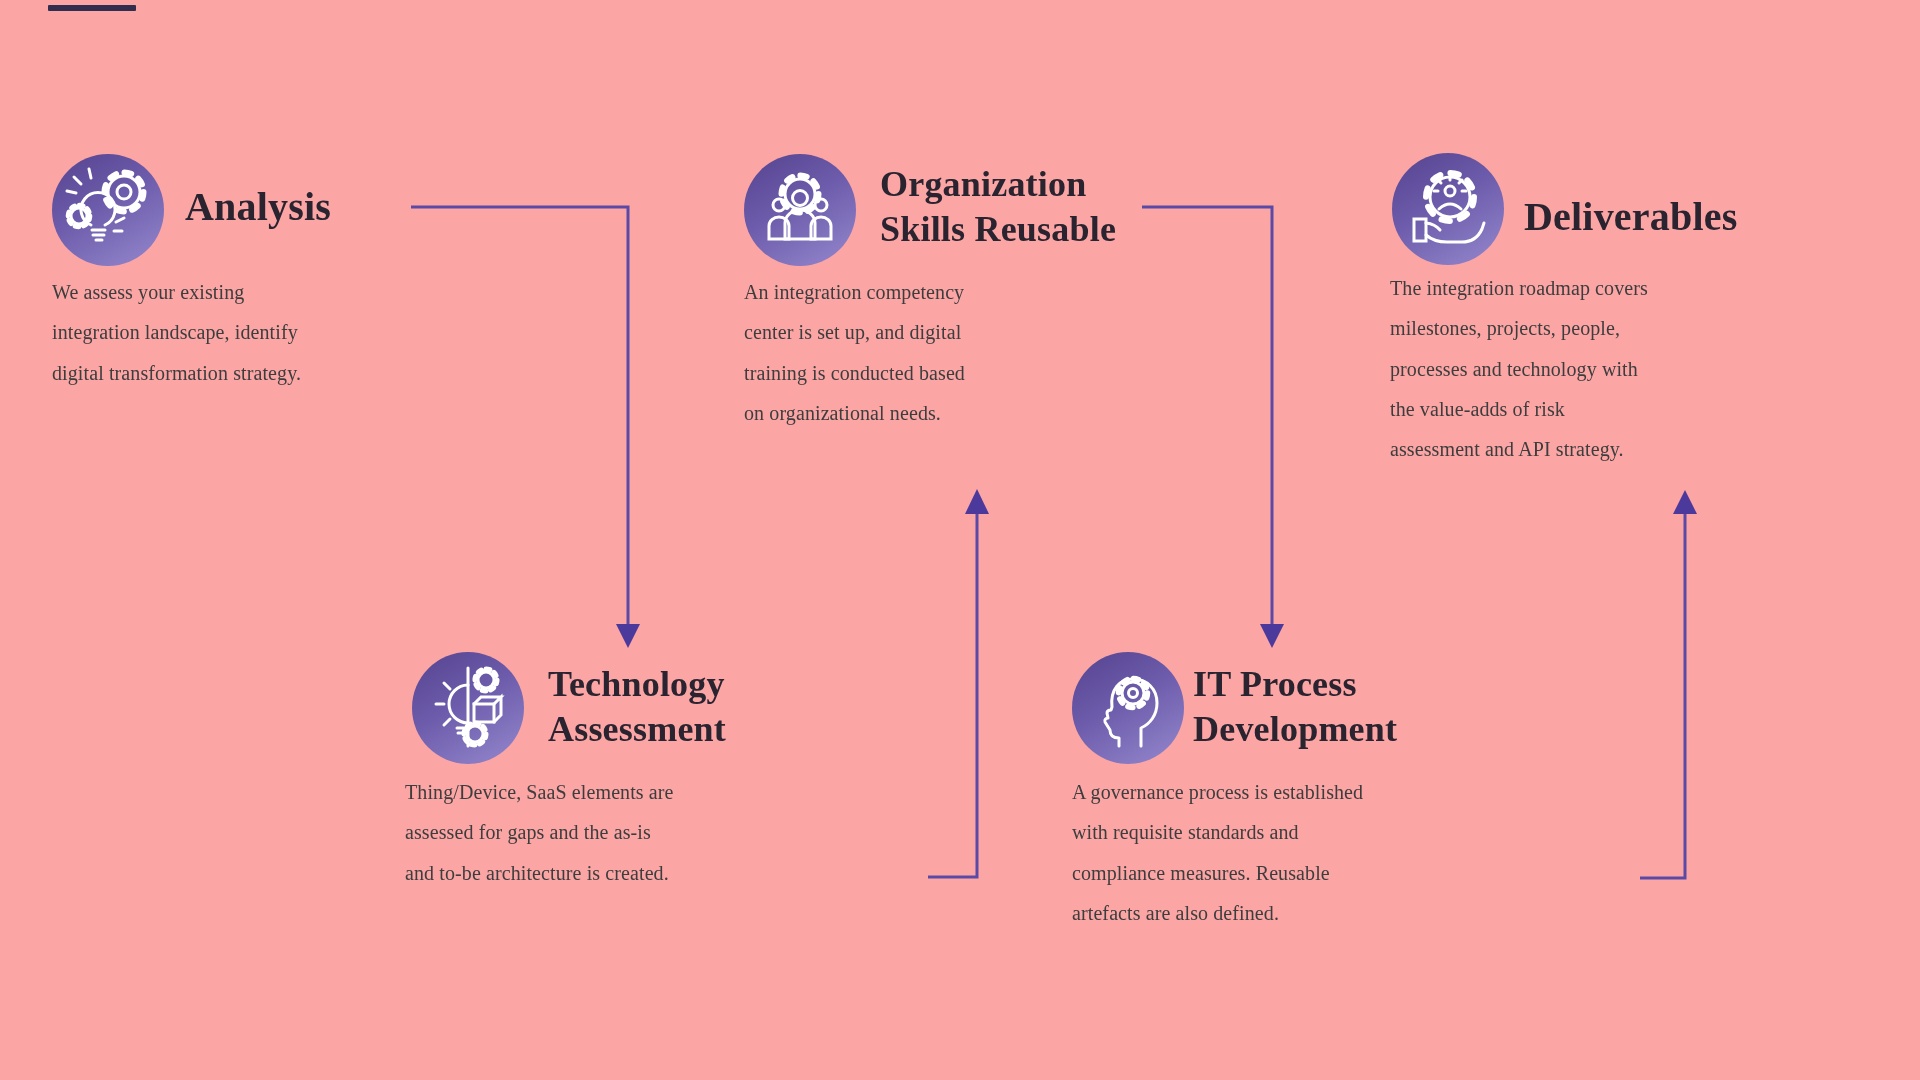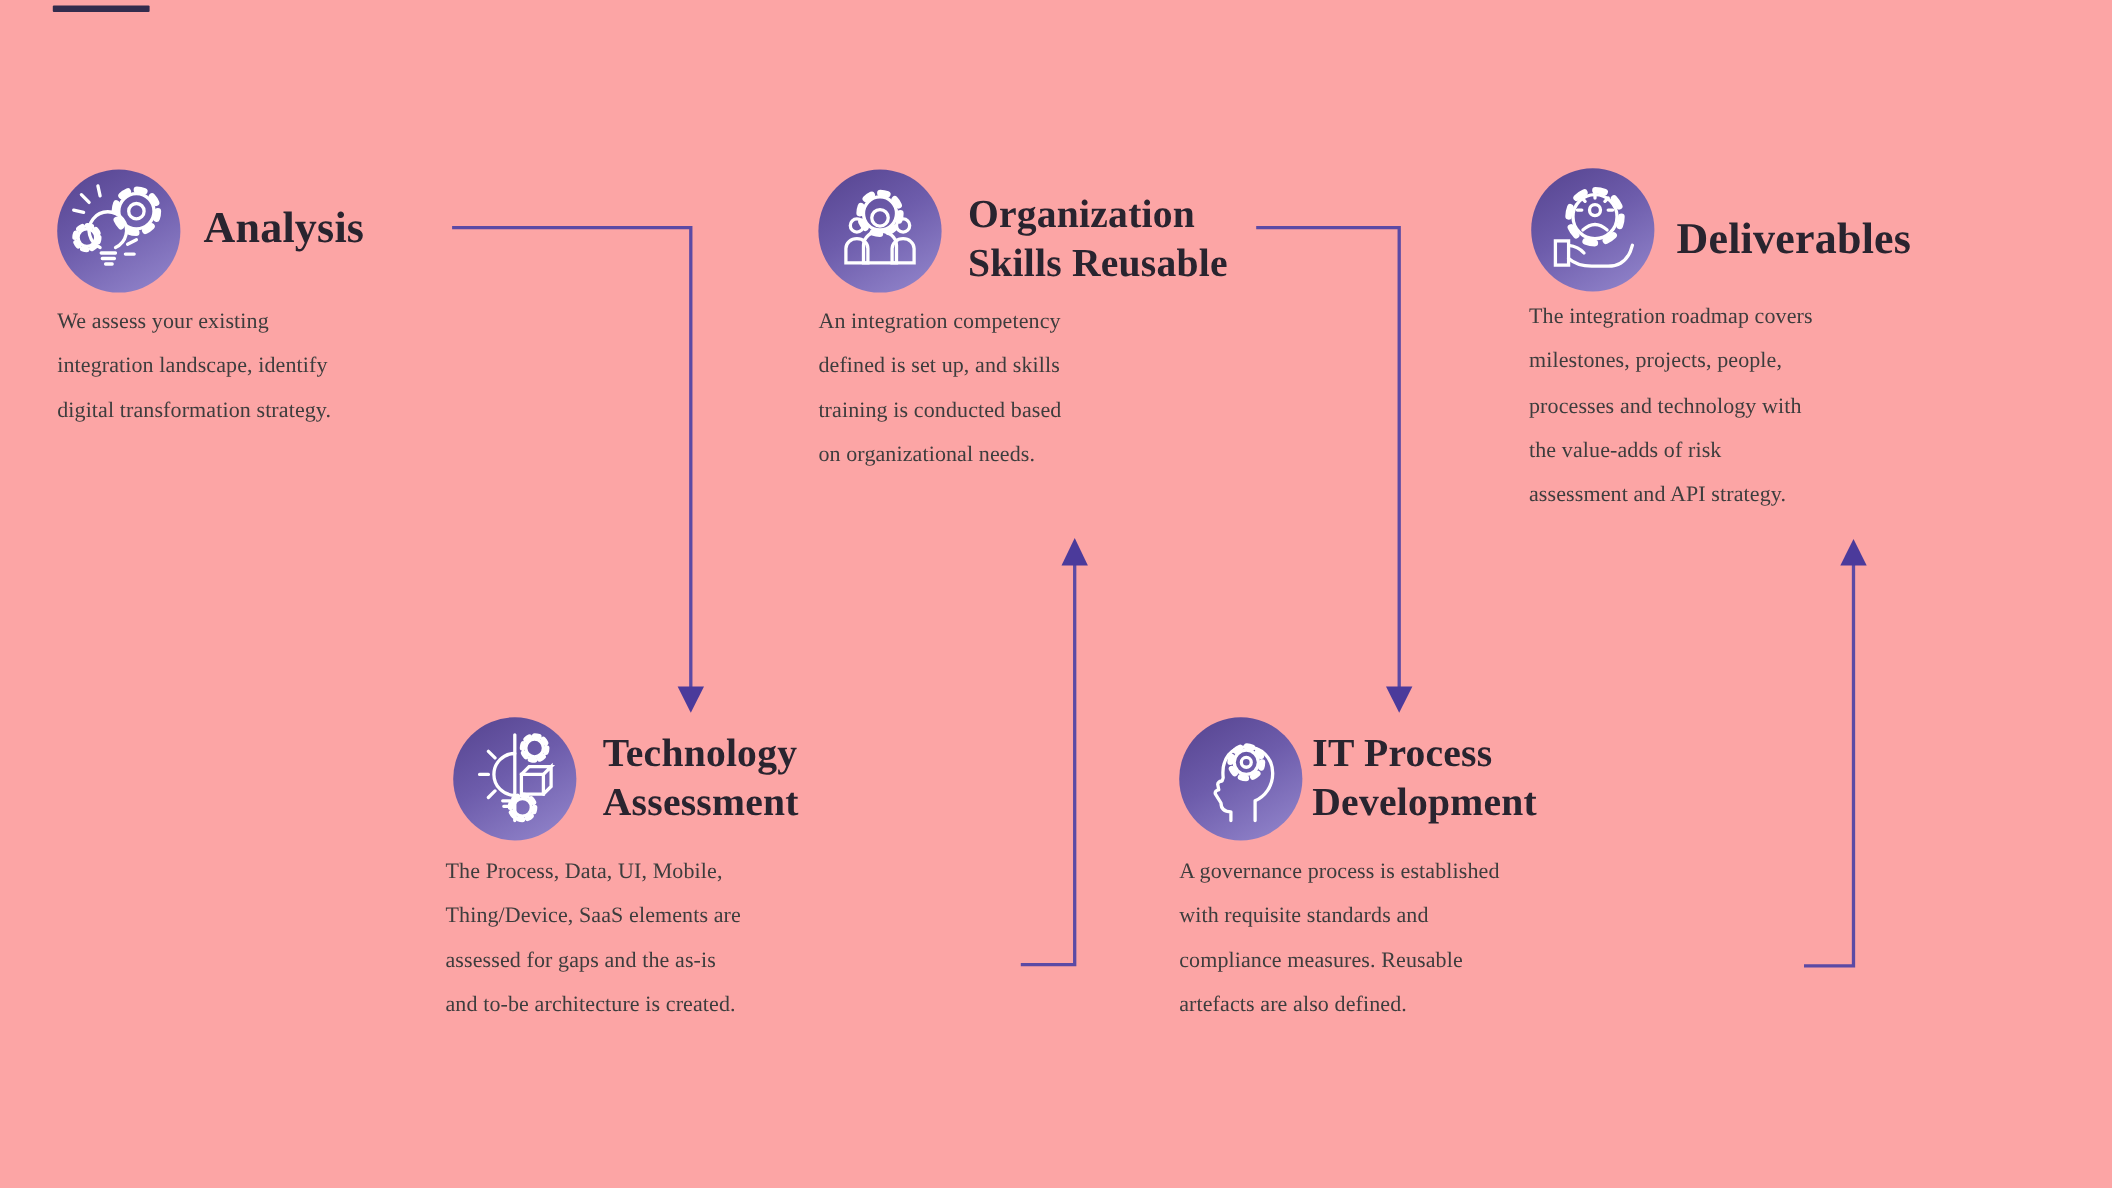--- a/index.html
+++ b/index.html
@@ -99,27 +99,27 @@
           <circle cx="56" cy="40" r="18.5" stroke-width="6" stroke-dasharray="6.4 8.1"></circle>
           <circle cx="56" cy="44" r="7.5"></circle>
           <circle cx="35" cy="51" r="6"></circle>
           <circle cx="77" cy="51" r="6"></circle>
           <path d="M25,85 v-13 a10,9 0 0 1 20,0 v13 z"></path>
           <path d="M67,85 v-13 a10,9 0 0 1 20,0 v13 z"></path>
           <path d="M41,85 v-16 a15,13 0 0 1 30,0 v16 z"></path>
         </g>
       </svg>
     </div>
-    <h2 class="title title-two" style="left:880px;top:172px">
+    <h2 class="title title-two" style="left:880px;top:162px">
       <span>Organization</span>
       <span>Skills Reusable</span>
     </h2>
     <div class="body" style="left:744px;top:272px">
       <div class="bl">An integration competency</div>
-      <div class="bl">defined is set up, and skills</div>
+      <div class="bl">center is set up, and digital</div>
       <div class="bl">training is conducted based</div>
       <div class="bl">on organizational needs.</div>
     </div>
   </section>
 
   
   <section class="step">
     <div class="icon-circle" style="left:1392px;top:153px">
       <svg viewBox="0 0 112 112">
         <g fill="none" stroke="#ffffff" stroke-width="3" stroke-linecap="round">
@@ -162,21 +162,20 @@
           <circle cx="63" cy="82" r="8"></circle>
           <circle cx="63" cy="82" r="11" stroke-width="5" stroke-dasharray="3.8 4.8"></circle>
         </g>
       </svg>
     </div>
     <h2 class="title title-two" style="left:548px;top:662px">
       <span>Technology</span>
       <span>Assessment</span>
     </h2>
     <div class="body" style="left:405px;top:772px">
-      <div class="bl">The Process, Data, UI, Mobile,</div>
       <div class="bl">Thing/Device, SaaS elements are</div>
       <div class="bl">assessed for gaps and the as-is</div>
       <div class="bl">and to-be architecture is created.</div>
     </div>
   </section>
 
   
   <section class="step">
     <div class="icon-circle" style="left:1072px;top:652px">
       <svg viewBox="0 0 112 112">

